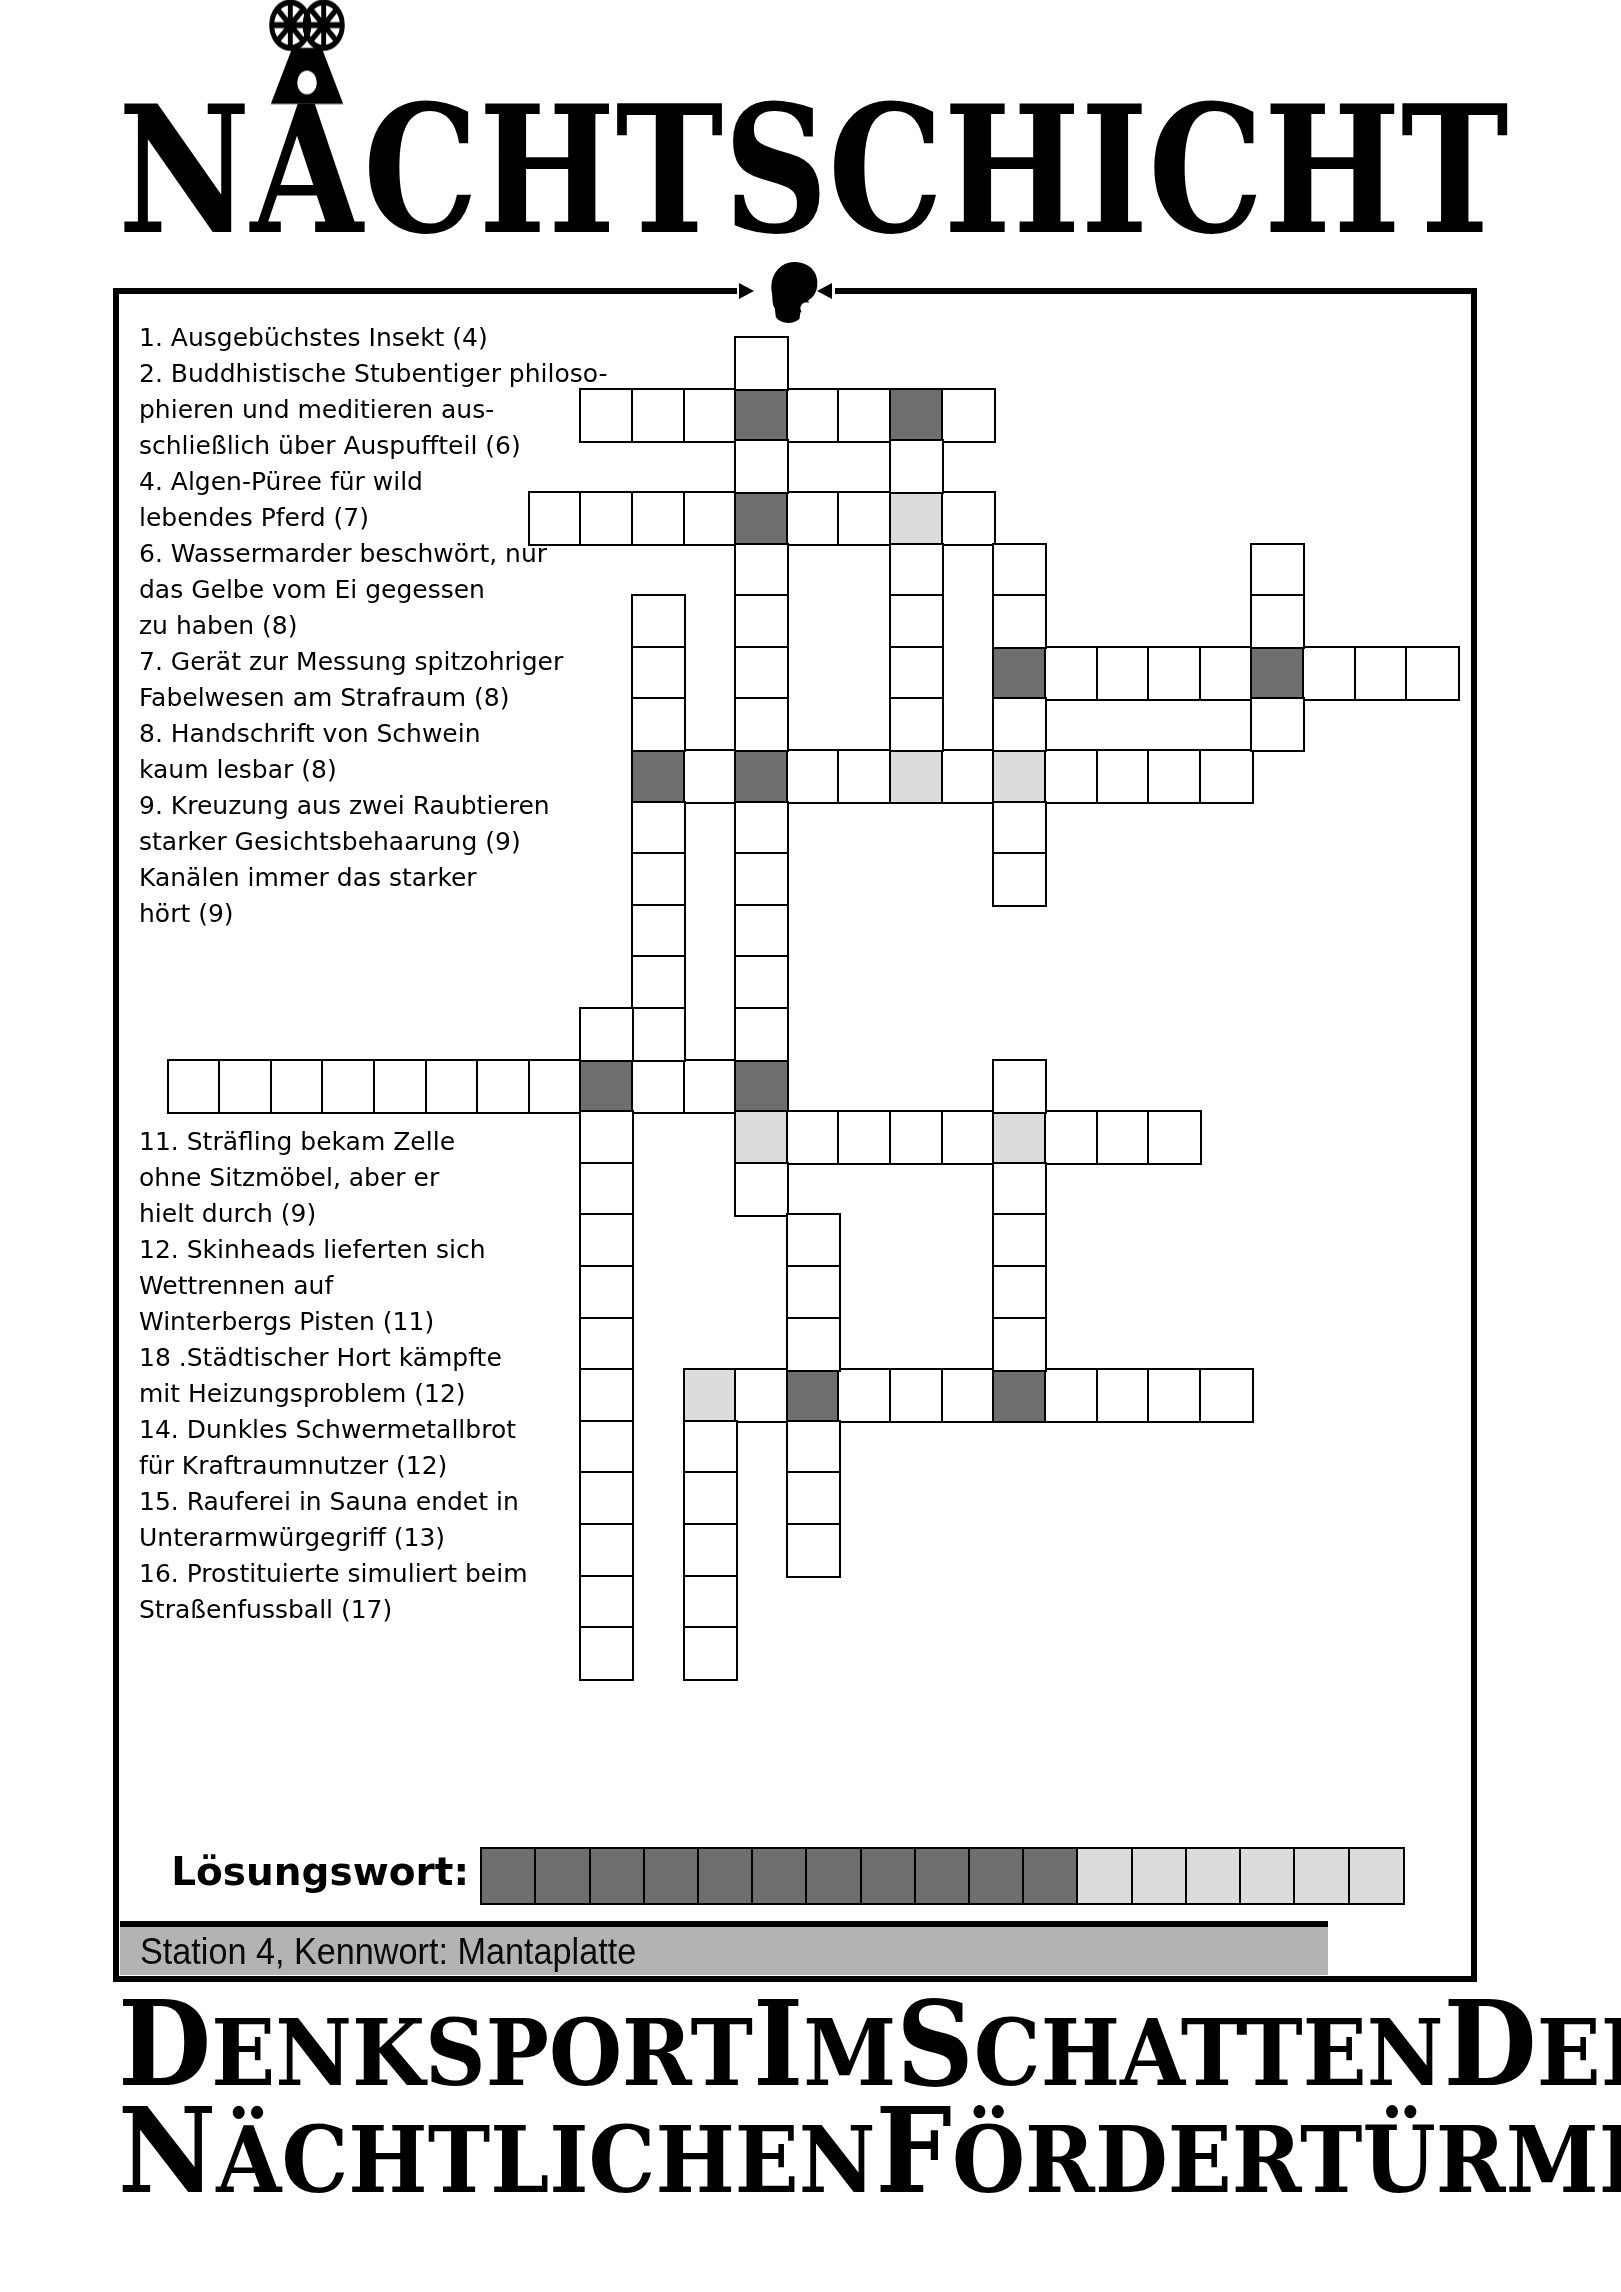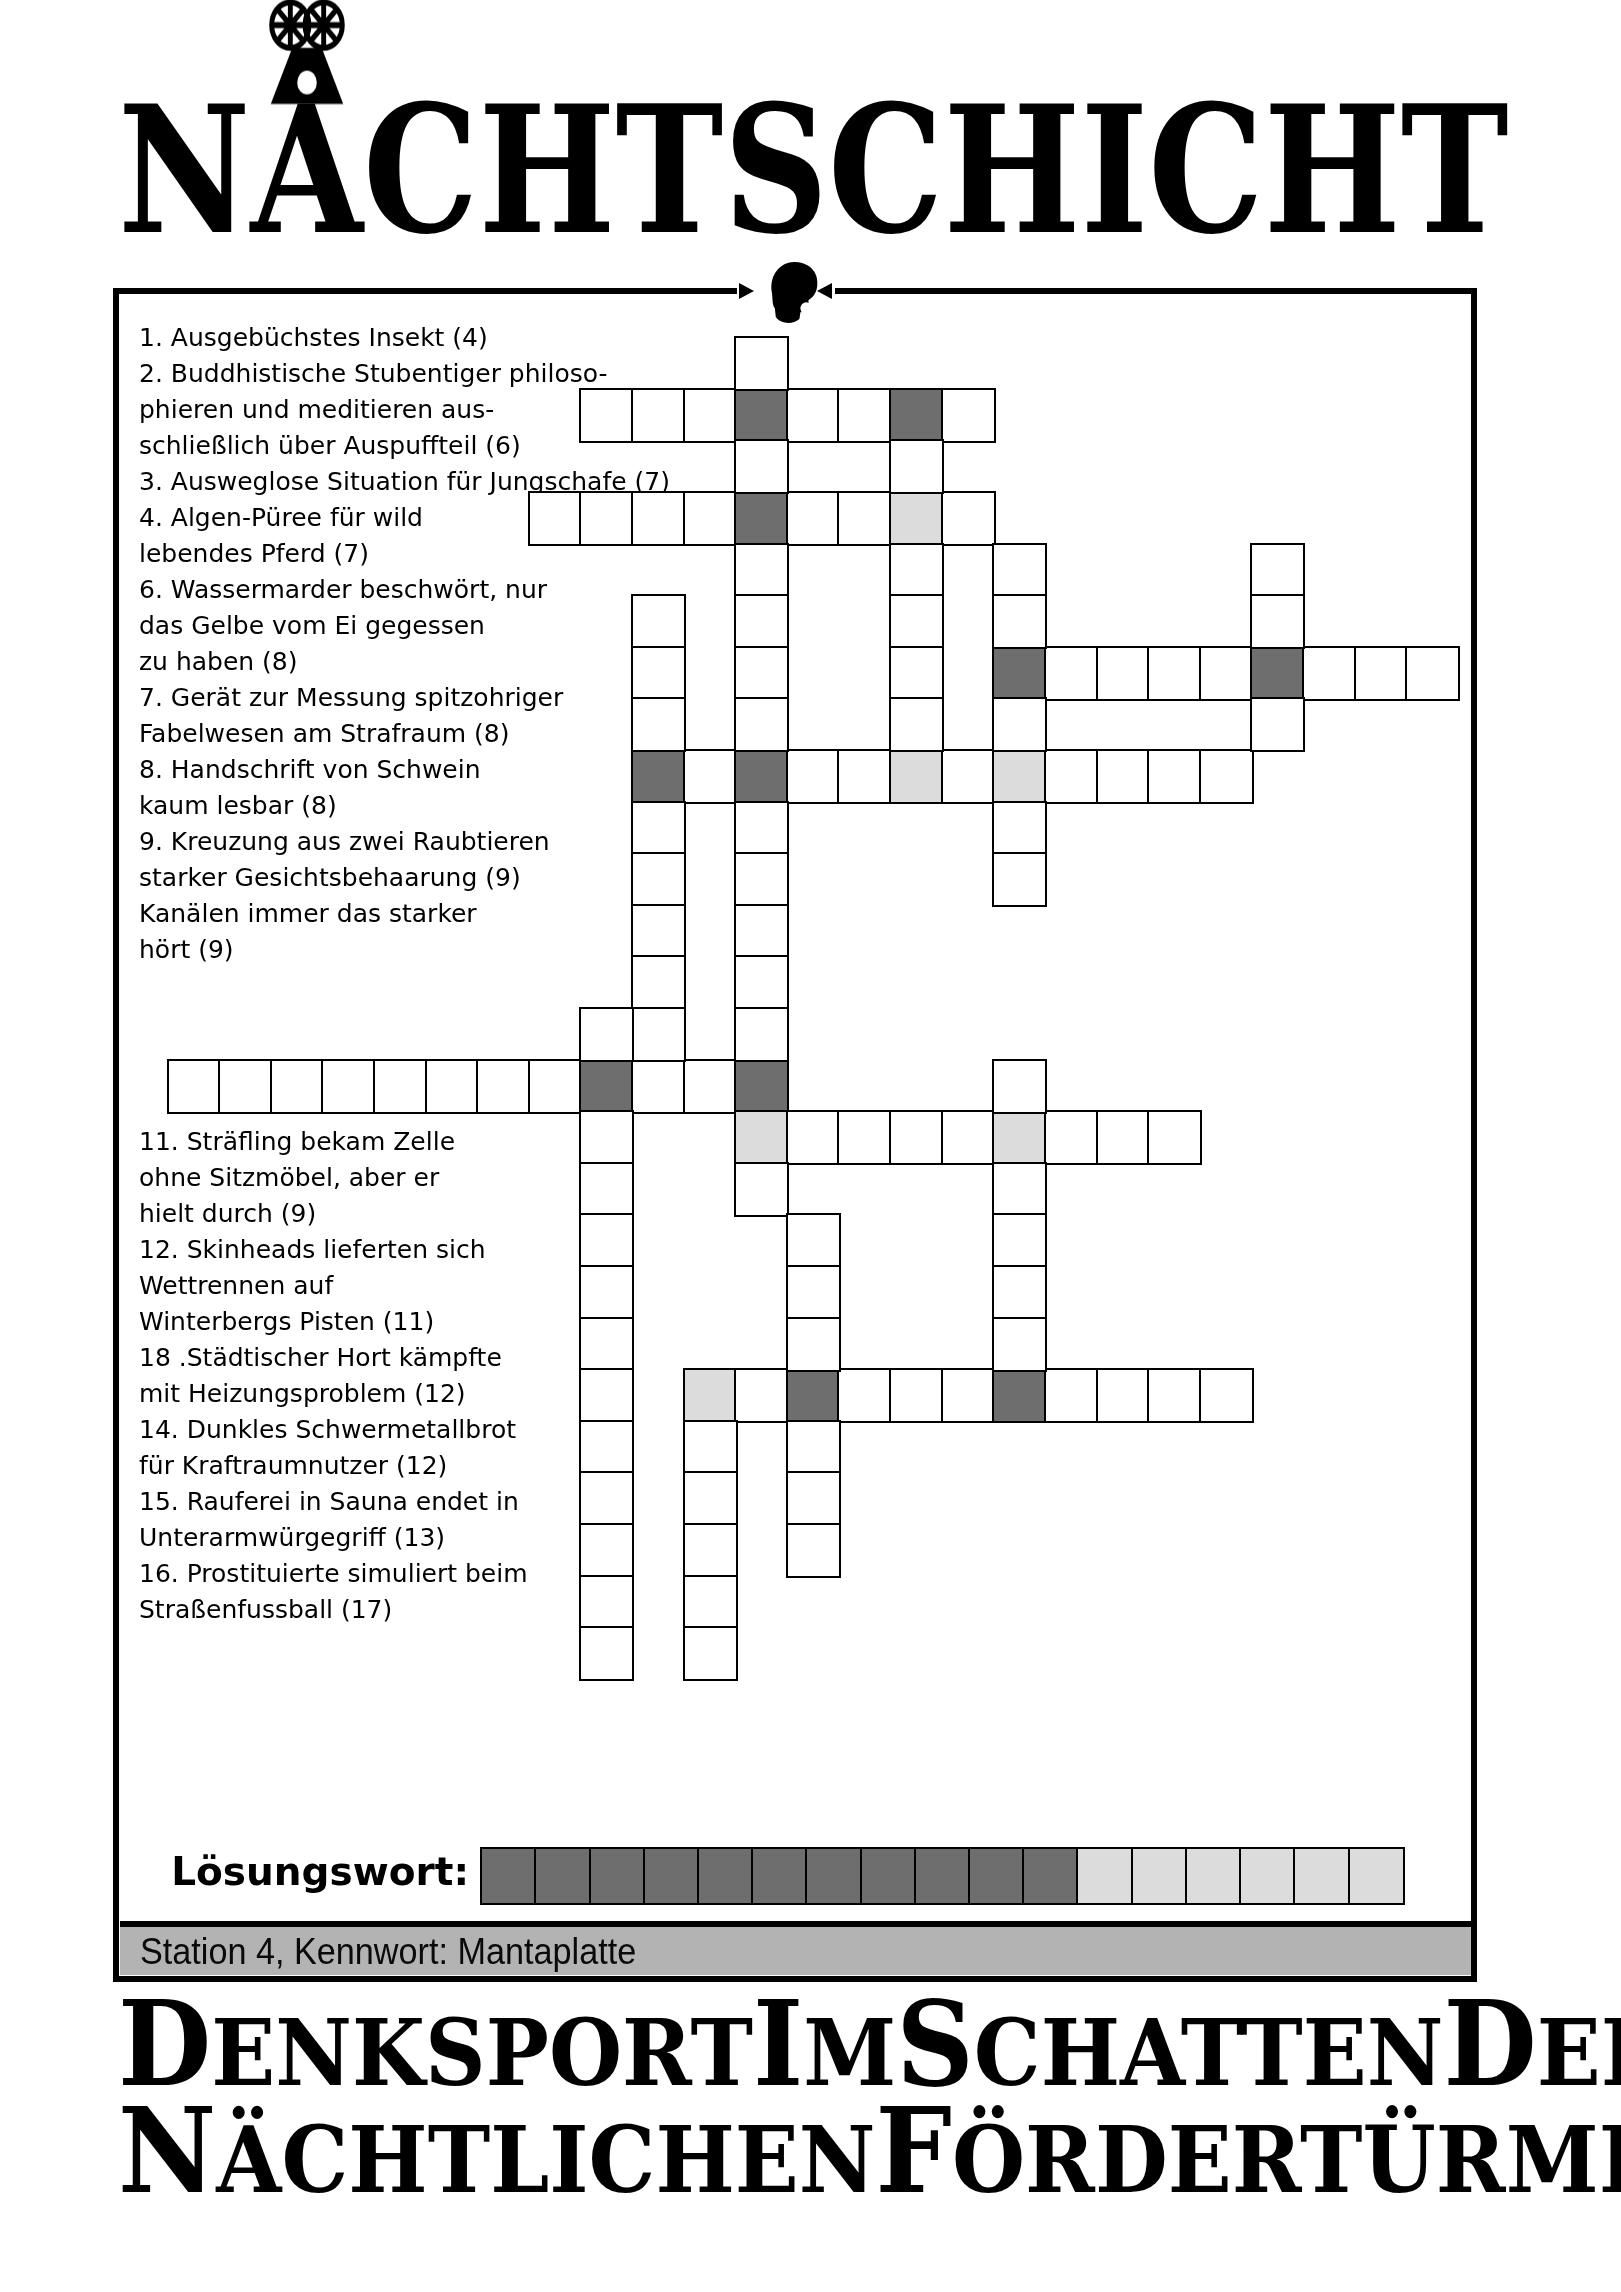--- a/index.html
+++ b/index.html
@@ -38,21 +38,21 @@
   
   .cell{position:absolute;box-sizing:border-box;border:2.9px solid #000;background:#fff;}
   
   .solution-label{
     position:absolute;left:157px;top:1849px;width:312px;text-align:right;
     font-weight:bold;font-size:39px;color:#000;font-family:"DejaVu Sans",sans-serif;
   }
   .sol-cell{position:absolute;box-sizing:border-box;border:2.9px solid #000;}
   
   .station-bar{
-    position:absolute;left:120px;top:1921px;width:1351px;height:54px;
+    position:absolute;left:120px;top:1921px;width:1208px;height:54px;
     background:#b3b3b3;border-top:6.9px solid #000;box-sizing:border-box;
   }
   .station-bar span{
     display:inline-block;margin-left:19.6px;margin-top:3.9px;
     font-family:"Liberation Sans",sans-serif;font-size:36px;color:#0a0a0a;
     transform:scaleX(0.95);transform-origin:left;white-space:nowrap;
   }
   
   .footer-line{
     position:absolute;left:118px;width:1364px;
@@ -111,21 +111,20 @@
       L47,50 C47,54 43,56 38,56 L37,63 C29,70 17,67 13,61 L12,52 C9,48 10,42 9,36 Z"></path>
     <circle cx="44" cy="52" r="6" fill="#fff"></circle>
   </svg>
 </span>
 
 <div class="clue-block" id="clue-block-1">
     <div>1. Ausgebüchstes Insekt (4)</div>
     <div>2. Buddhistische Stubentiger philoso-</div>
     <div>phieren und meditieren aus-</div>
     <div>schließlich über Auspuffteil (6)</div>
-    <div>3. Ausweglose Situation für Jungschafe (7)</div>
     <div>4. Algen-Püree für wild</div>
     <div>lebendes Pferd (7)</div>
     <div>6. Wassermarder beschwört, nur</div>
     <div>das Gelbe vom Ei gegessen</div>
     <div>zu haben (8)</div>
     <div>7. Gerät zur Messung spitzohriger</div>
     <div>Fabelwesen am Strafraum (8)</div>
     <div>8. Handschrift von Schwein</div>
     <div>kaum lesbar (8)</div>
     <div>9. Kreuzung aus zwei Raubtieren</div>

